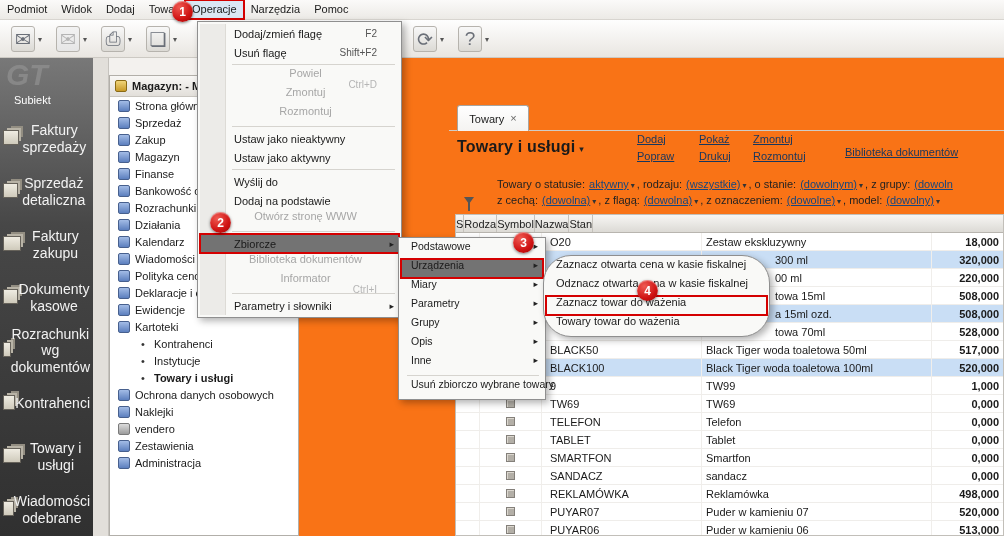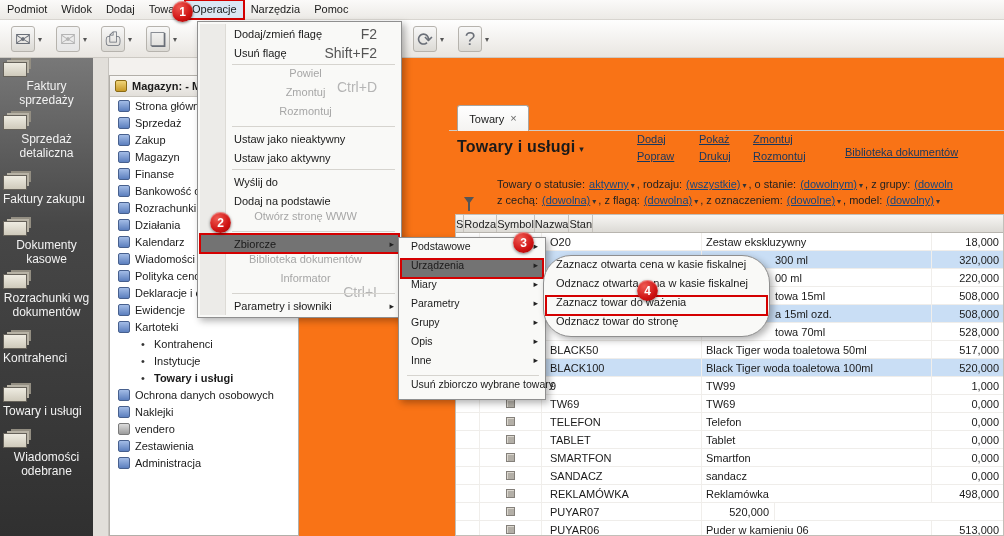--- a/index.html
+++ b/index.html
@@ -22,21 +22,21 @@
   .tb-caret { font-size:8px; color:#555; margin-left:3px; }
 
   
   .deskbg { position:absolute; left:93px; top:58px; right:0; bottom:0; background:#f3f1ee; }
 
   
   .sidebar { position:absolute; left:0; top:58px; width:93px; bottom:0; background:linear-gradient(180deg,#787878,#474747 35%,#303030); color:#f2f2f2; z-index:6; }
   .slogo { height:54px; position:relative; overflow:hidden; }
   .slogo .brand { position:absolute; left:6px; top:0px; font-size:30px; font-style:italic; font-weight:bold; color:#9a9a9a; opacity:.55; }
   .slogo .name { position:absolute; left:14px; bottom:6px; font-size:11px; color:#ffffff; }
-  .sitem { height:53px; display:flex; flex-direction:column; align-items:flex-start; justify-content:center; text-align:center; font-size:12px; line-height:1.15; padding:0 3px; cursor:default; }
+  .sitem { height:53px; display:flex; align-items:center; justify-content:center; text-align:center; font-size:14px; line-height:1.15; padding:0 3px; cursor:default; }
   .stk { width:24px; height:15px; margin-bottom:3px; background:linear-gradient(#efece2,#cfcabb); border:1px solid #66625a; box-shadow:3px -3px 0 -1px #b8b3a6, 6px -6px 0 -2px #938e82; }
 
   
   .strip { position:absolute; left:93px; top:58px; width:16px; bottom:0; background:#e2dfda; border-right:1px solid #c6c3be; z-index:6; }
   .chev { position:absolute; left:1px; width:13px; height:16px; font-size:10px; color:#444; display:flex; align-items:center; justify-content:center; background:#edeae5; border:1px solid #b9b6b0; border-radius:2px; }
   .chev.c1 { top:389px; } .chev.c2 { top:412px; }
 
   
   .tree { position:absolute; left:109px; top:75px; width:190px; bottom:0; background:#fff; border:1px solid #b2afa9; z-index:6; }
   .tree-head { height:21px; display:flex; align-items:center; padding:0 5px; background:linear-gradient(#f8f7f5,#e2dfda); border-bottom:1px solid #c8c5bf; font-weight:bold; white-space:nowrap; overflow:hidden; }
@@ -73,33 +73,33 @@
   .table { position:absolute; left:156px; top:156px; right:0; bottom:0; border:1px solid #c2bfb9; overflow:hidden; background:#fff; }
   .thead { display:flex; height:18px; background:linear-gradient(#f7f6f4,#dcdad5); border-bottom:1px solid #b8b5af; }
   .thead .c { display:flex; align-items:center; justify-content:center; border-right:1px solid #c5c2bc; color:#222; cursor:default; }
   .trow { display:flex; height:18px; border-bottom:1px solid #efedea; background:#fff; }
   .trow.selected { background:#c9def5; }
   .trow .c { display:flex; align-items:center; border-right:1px solid #f0eeeb; overflow:hidden; white-space:nowrap; }
   .col-s { width:24px; flex:none; justify-content:center; }
   .col-r { width:62px; flex:none; justify-content:center; }
   .col-sym { width:160px; flex:none; padding-left:8px; }
   .col-naz { width:230px; flex:none; padding-left:4px; }
-  .col-stan { width:73px; flex:none; justify-content:flex-end; padding-right:5px; font-weight:normal; }
+  .col-stan { width:73px; flex:none; justify-content:flex-end; padding-right:5px; font-weight:bold; }
   .frag .col-naz { padding-left:73px; }
   .sq { width:9px; height:9px; background:#b3afa7; border:1px solid #84807a; box-shadow:inset 1px 1px 0 #dbd7cf; }
 
   
   .menu { position:absolute; background:#f9f9f7; border:1px solid #8f8f8f; box-shadow:3px 3px 7px rgba(0,0,0,.3); padding:2px; }
   .menu-op { left:197px; top:21px; width:205px; z-index:60; }
   .menu-op::before { content:""; position:absolute; left:2px; top:2px; bottom:2px; width:25px; background:#ecebe8; border-right:1px solid #dddbd6; }
   .menu-zb { left:398px; top:237px; width:148px; z-index:61; font-size:10.5px; }
   .menu-ur { left:543px; top:255px; width:227px; z-index:62;border-radius:28px; }
   .mi { position:relative; height:19px; display:flex; align-items:center; padding:0 22px 0 34px; white-space:nowrap; cursor:default; }
   .menu-zb .mi, .menu-ur .mi { padding:0 18px 8px 10px; }
-  .mi .sc { margin-left:auto; color:#555; font-size:14px; }
+  .mi .sc { margin-left:auto; color:#555; font-size:10px; }
   .mi .arr { position:absolute; right:5px; font-size:9px; color:#222; }
   .mi.disabled { color:#a6a6a6;flex-direction:column; }
   .mi.disabled .sc { color:#b5b5b5; }
   .mi.highlight { background:#737373; }
   .mi.separator { height:5px; padding:0; }
   .mi.separator::after { content:""; position:absolute; left:32px; right:4px; top:2px; border-top:1px solid #d6d4cf; }
   .menu-zb .mi.separator::after, .menu-ur .mi.separator::after { left:6px; }
 
   
   .badge { position:absolute; width:21px; height:21px; border-radius:50%; background:radial-gradient(circle at 35% 30%, #ef5a52, #cf1212 60%, #9e0404); color:#fff; font-weight:bold; font-size:12px; display:flex; align-items:center; justify-content:center; z-index:99; box-shadow:0 1px 3px rgba(0,0,0,.5), inset 0 1px 1px rgba(255,255,255,.45); }
@@ -153,20 +153,24 @@
           <span class="tb-caret">▾</span>
         </div>
         <div class="tbtn">
           <span class="tb-glyph">?</span>
           <span class="tb-caret">▾</span>
         </div>
       </div>
   </div>
 
   <div class="sidebar">
+    <div class="slogo">
+      <span class="brand">GT</span>
+      <span class="name">Subiekt</span>
+    </div>
     <div>
 
     <div class="sitem">
           <span class="stk"></span>
           <span>Faktury sprzedaży</span>
         </div>
         <div class="sitem">
           <span class="stk"></span>
           <span>Sprzedaż detaliczna</span>
         </div>
@@ -475,20 +479,21 @@
             <span class="c col-sym">REKLAMÓWKA</span>
             <span class="c col-naz">Reklamówka</span>
             <span class="c col-stan">498,000</span>
           </div>
           <div class="trow">
             <span class="c col-s"></span>
             <span class="c col-r">
               <i class="sq"></i>
             </span>
             <span class="c col-sym">PUYAR07</span>
+            <span class="c col-naz">Puder w kamieniu 07</span>
             <span class="c col-stan">520,000</span>
           </div>
           <div class="trow">
             <span class="c col-s"></span>
             <span class="c col-r">
               <i class="sq"></i>
             </span>
             <span class="c col-sym">PUYAR06</span>
             <span class="c col-naz">Puder w kamieniu 06</span>
             <span class="c col-stan">513,000</span>
@@ -644,21 +649,21 @@
       </div>
       <div class="mi">
         <span class="lab">Odznacz otwarta cena w kasie fiskalnej</span>
         <span class="arr"></span>
       </div>
       <div class="mi red-box">
         <span class="lab">Zaznacz towar do ważenia</span>
         <span class="arr"></span>
       </div>
       <div class="mi">
-        <span class="lab">Odznacz towar do stronę</span>
+        <span class="lab">Towary towar do ważenia</span>
         <span class="arr"></span>
       </div>
     </div>
 
   <div class="badges">
 
   <div class="badge">1</div>
       <div class="badge">2</div>
       <div class="badge">3</div>
       <div class="badge">4</div>

